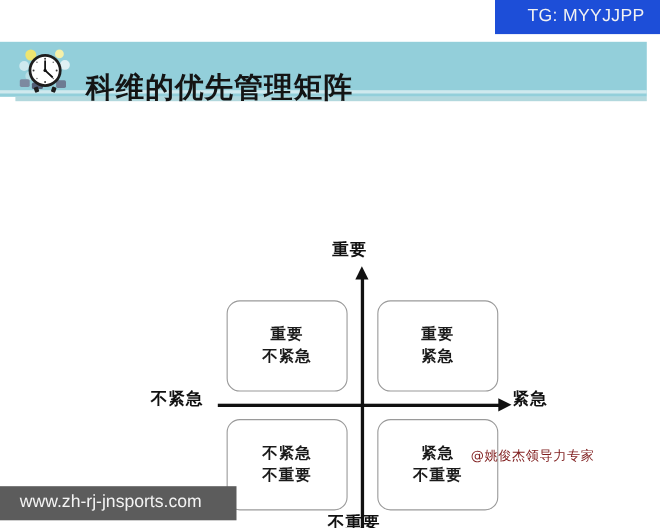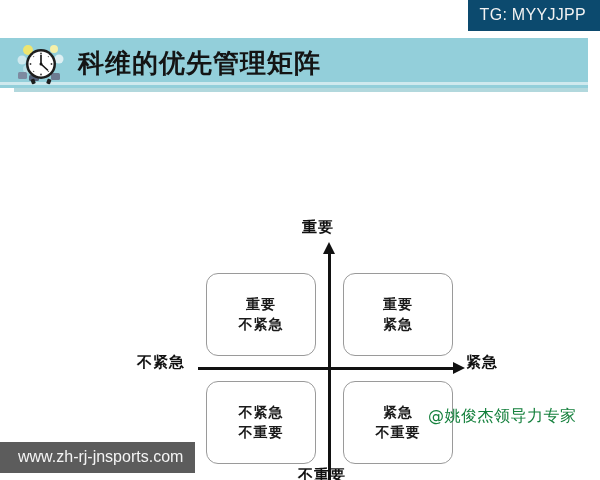--- a/index.html
+++ b/index.html
@@ -13,26 +13,26 @@
     position: relative;
     overflow: hidden;
     font-family: "DejaVu Sans", "Liberation Sans", sans-serif;
   }
 
   
   #tg-tag {
     position: absolute;
     top: 0;
     right: 0;
-    background: #0c4a6e;
+    background: #1d4ed8;
     color: #f2f2f2;
     font-family: "Liberation Sans", sans-serif;
     font-size: 16px;
     letter-spacing: 0.3px;
-    padding: 7px 14px 8px 12px;
+    padding: 7px 14px 8px 30px;
     line-height: 1;
     white-space: nowrap;
     text-align: center;
   }
 
   
   #header-banner {
     position: absolute;
     left: 0;
     top: 38px;
@@ -62,21 +62,21 @@
     position: absolute;
     left: 14px;
     top: 41px;
     width: 52px;
     height: 46px;
   }
 
   #header-title {
     position: absolute;
     left: 78px;
-    top: 40px;
+    top: 56px;
     height: 46px;
     display: flex;
     align-items: center;
     font-family: "DejaVu Sans", sans-serif;
     font-size: 26px;
     font-weight: bold;
     color: #141414;
     letter-spacing: 1px;
     white-space: nowrap;
   }
@@ -168,36 +168,36 @@
   #quadrant-important-urgent     { left: 343px; top: 173px; width: 110px; height: 83px; }
   #quadrant-not-urgent-not-important { left: 206px; top: 281px; width: 110px; height: 83px; }
   #quadrant-urgent-not-important     { left: 343px; top: 281px; width: 110px; height: 83px; }
 
   
   #watermark {
     position: absolute;
     left: 428px;
     top: 406px;
     font-family: "DejaVu Sans", sans-serif;
-    font-size: 16px;
-    color: #15803d;
+    font-size: 12px;
+    color: #7f1d1d;
     white-space: nowrap;
     letter-spacing: 0.5px;
   }
 
   
   #url-bar {
     position: absolute;
     left: 0;
     bottom: 7px;
     background: #5c5c5c;
     color: #f4f4f4;
     font-family: "Liberation Sans", sans-serif;
     font-size: 16px;
-    padding: 7px 12px 8px 18px;
+    padding: 7px 32px 8px 18px;
     line-height: 1;
     white-space: nowrap;
   }
 </style>
 </head>
 <body>
 
 <div id="tg-tag">TG: MYYJJPP</div>
 
 <div id="header-banner"></div>

